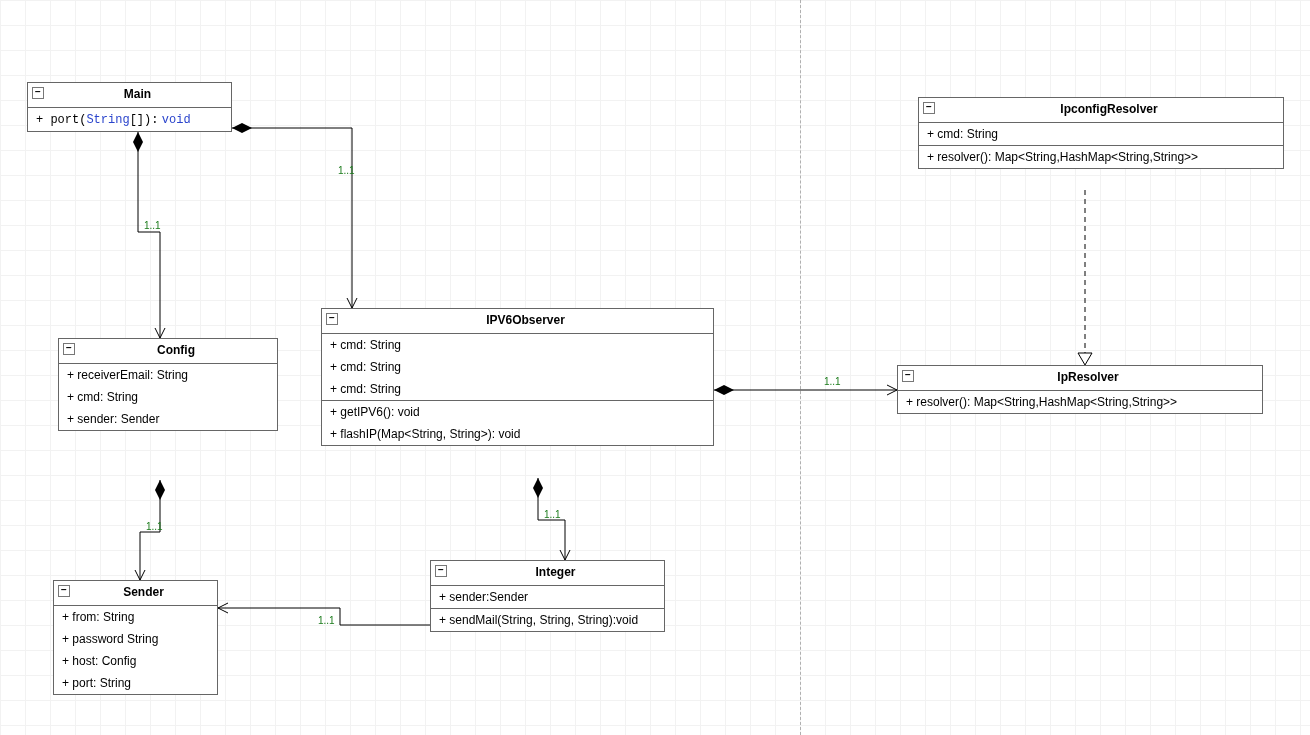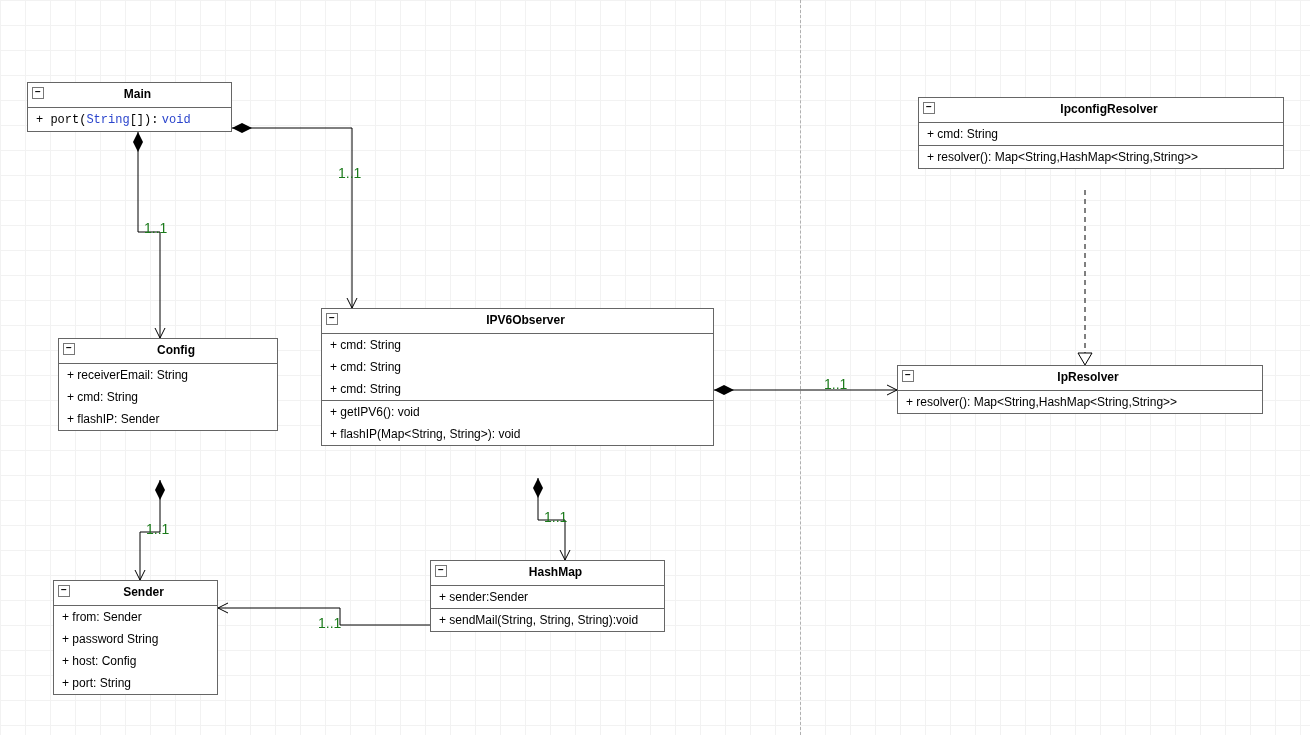--- a/index.html
+++ b/index.html
@@ -70,21 +70,21 @@
   }
   .member {
     padding: 4px 8px;
     white-space: nowrap;
     overflow: hidden;
   }
   .kw { color: #2a44cc; font-family: "Courier New", monospace; text-align: center; }
   .mono { font-family: "Courier New", monospace; }
   .mult-label {
     position: absolute;
-    font-size: 14px;
+    font-size: 10px;
     color: #1a7a1a;
     background: transparent;
   }
 </style>
 </head>
 <body>
 
 <div class="canvas">
   <div class="page-edge"></div>
 
@@ -142,31 +142,31 @@
   </div>
 
   <div class="class-box" style="left:58px; top:338px; width:220px;">
     <div class="class-title">
       <span class="collapse-icon">−</span>
       <span>Config</span>
     </div>
     <div class="class-section">
       <div class="member">+ receiverEmail: String</div>
       <div class="member">+ cmd: String</div>
-      <div class="member">+ flashIP: Sender</div>
+      <div class="member">+ sender: Sender</div>
     </div>
   </div>
 
   <div class="class-box" style="left:53px; top:580px; width:165px;">
     <div class="class-title">
       <span class="collapse-icon">−</span>
       <span>Sender</span>
     </div>
     <div class="class-section">
-      <div class="member">+ from: Sender</div>
+      <div class="member">+ from: String</div>
       <div class="member">+ password String</div>
       <div class="member">+ host: Config</div>
       <div class="member">+ port: String</div>
     </div>
   </div>
 
   <div class="class-box" style="left:321px; top:308px; width:393px;">
     <div class="class-title">
       <span class="collapse-icon">−</span>
       <span>IPV6Observer</span>
@@ -178,21 +178,21 @@
     </div>
     <div class="class-section">
       <div class="member">+ getIPV6(): void</div>
       <div class="member">+ flashIP(Map&lt;String, String&gt;): void</div>
     </div>
   </div>
 
   <div class="class-box" style="left:430px; top:560px; width:235px;">
     <div class="class-title">
       <span class="collapse-icon">−</span>
-      <span>HashMap</span>
+      <span>Integer</span>
     </div>
     <div class="class-section">
       <div class="member">+ sender:Sender</div>
     </div>
     <div class="class-section">
       <div class="member">+ sendMail(String, String, String):void</div>
     </div>
   </div>
 
   <div class="class-box" style="left:918px; top:97px; width:366px;">

